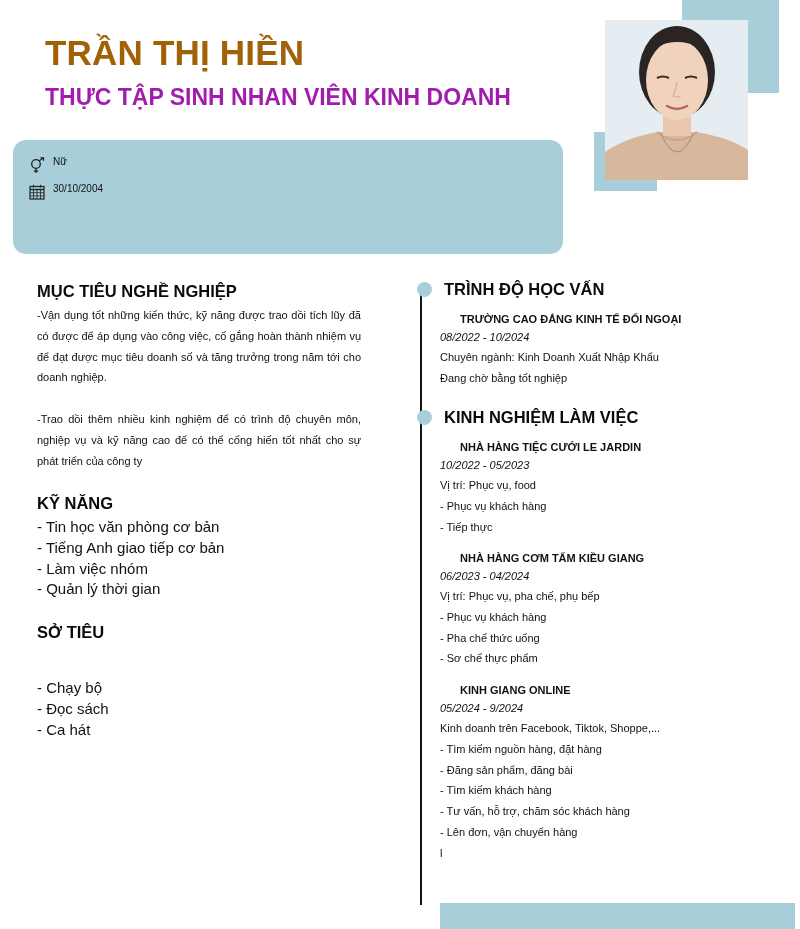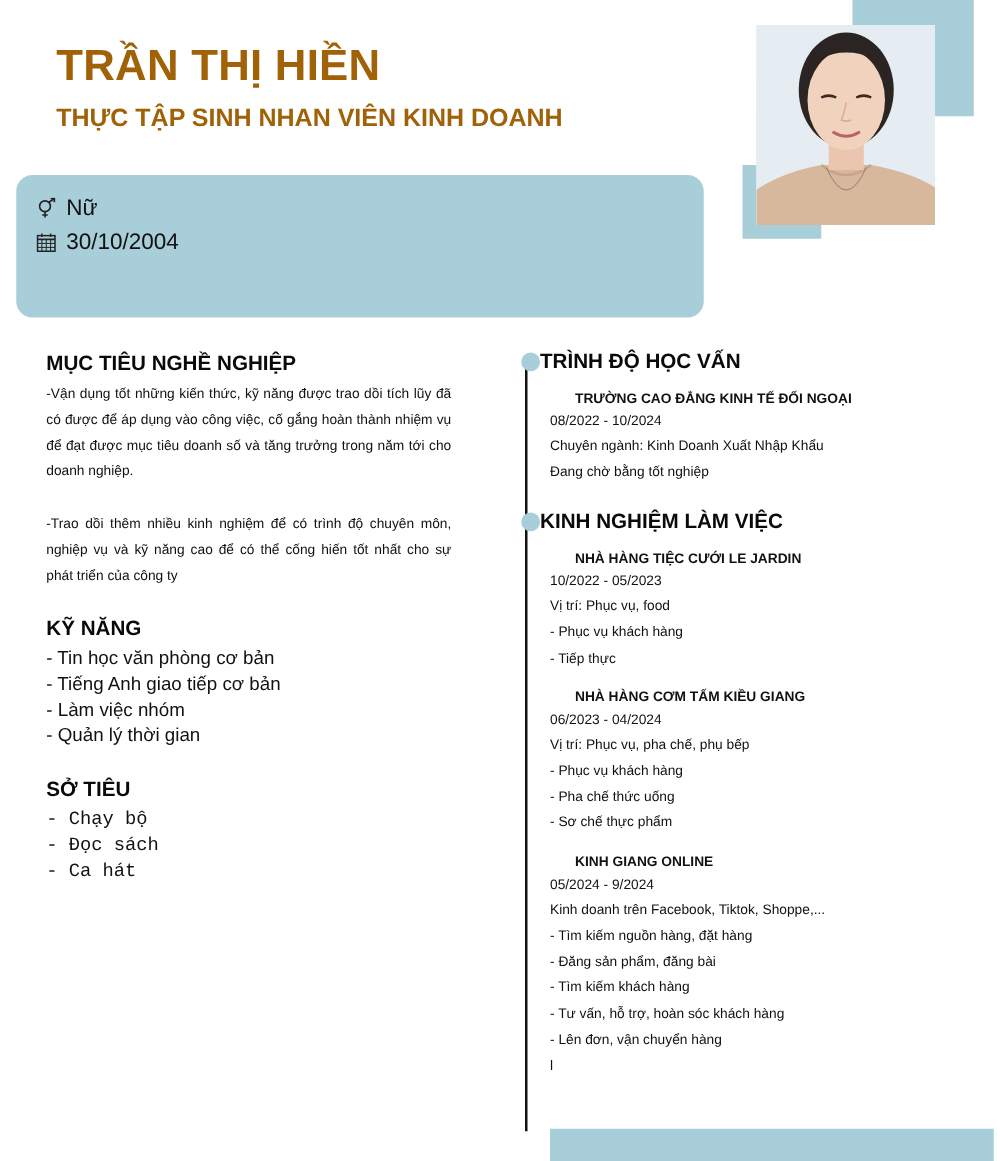--- a/index.html
+++ b/index.html
@@ -3,46 +3,46 @@
   <meta charset="utf-8">
   <style>
     * { margin: 0; padding: 0; box-sizing: border-box; }
     html, body { width: 800px; height: 929px; background: #ffffff; overflow: hidden; }
     body { position: relative; font-family: "Liberation Sans", "DejaVu Sans", sans-serif; color: #111; }
 
     .accent { background: #a8ced9; }
 
     
     .name { position: absolute; left: 45px; top: 33px; font-size: 35px; font-weight: 700; letter-spacing: 0.2px; color: #a16207; }
-    .job-title { position: absolute; left: 45px; top: 84px; font-size: 20px; font-weight: 700; color: #a16207; }
+    .job-title { position: absolute; left: 45px; top: 84px; font-size: 23px; font-weight: 700; color: #a21caf; }
 
     
     .photo-deco-top { position: absolute; left: 682px; top: 0; width: 97px; height: 93px; }
     .photo-deco-bottom { position: absolute; left: 594px; top: 132px; width: 63px; height: 59px; }
     .photo { position: absolute; left: 605px; top: 20px; width: 143px; height: 160px; overflow: hidden;
              background: linear-gradient(180deg, #e9f0f4 0%, #e4ecf1 60%, #e8eef2 100%); }
     .photo svg { display: block; }
 
     
     .info-card { position: absolute; left: 13px; top: 140px; width: 550px; height: 114px; border-radius: 13px; }
-    .info-row { position: absolute; left: 15px; display: flex; align-items: center; font-size: 18px; color: #111; }
+    .info-row { position: absolute; left: 15px; display: flex; font-size: 10px; color: #111; }
     .info-row .ico { width: 18px; height: 18px; margin-right: 7px; display: inline-flex; align-items: center; justify-content: center; }
 
     
     .section-title { position: absolute; font-size: 16.5px; font-weight: 700; color: #0a0a0a; }
     .para { position: absolute; left: 37px; width: 324px; font-size: 11px; line-height: 20.8px; text-align: justify; color: #111; }
     .list { position: absolute; left: 37px; font-size: 15px; line-height: 20.8px; color: #111; list-style: none; }
 
     
     .timeline-line { position: absolute; left: 420px; top: 290px; width: 1.6px; height: 615px; background: #111; }
     .dot { position: absolute; width: 15px; height: 15px; border-radius: 50%; }
-    .r-title { position: absolute; left: 432px; font-size: 16.5px; font-weight: 700; color: #0a0a0a; }
+    .r-title { position: absolute; left: 444px; font-size: 16.5px; font-weight: 700; color: #0a0a0a; }
     .entry { position: absolute; left: 440px; width: 340px; font-size: 11px; line-height: 20.8px; color: #111; }
     .entry .org { font-weight: 700; font-size: 11px; line-height: 17px; margin-left: 20px; }
-    .entry .period { line-height: 19px; }
+    .entry .period { font-style: italic; line-height: 19px; }
     .entry ul { list-style: none; }
 
     .contact-email { position: absolute; left: 676px; top: 888px; font-family: "Liberation Mono", "DejaVu Sans Mono", monospace; font-size: 10.5px; color: #777; white-space: pre; margin-top: 40px; }
     .footer-bar { position: absolute; left: 440px; top: 903px; width: 355px; height: 26px; }
   </style>
 </head>
 <body>
 
 <div class="name">TRẦN THỊ HIỀN</div>
 <div class="job-title">THỰC TẬP SINH NHAN VIÊN KINH DOANH</div>
@@ -111,21 +111,21 @@
 
 <div class="section-title" style="left:37px; top:494px;">KỸ NĂNG</div>
 <ul class="list" style="top:517px;">
   <li>- Tin học văn phòng cơ bản</li>
   <li>- Tiếng Anh giao tiếp cơ bản</li>
   <li>- Làm việc nhóm</li>
   <li>- Quản lý thời gian</li>
 </ul>
 
 <div class="section-title" style="left:37px; top:623px;">SỞ TIÊU</div>
-<ul class="list" style="top:646px;font-family:Liberation Mono, monospace;">
+<ul class="list" style="top:678px;">
   <li>- Chạy bộ</li>
   <li>- Đọc sách</li>
   <li>- Ca hát</li>
 </ul>
 
 <div class="timeline-line"></div>
 
 <div class="dot accent" style="left:417px; top:282px;"></div>
 <div class="r-title" style="top:280px;">TRÌNH ĐỘ HỌC VẤN</div>
 <div class="entry" style="top:311px;">
@@ -162,20 +162,20 @@
 </div>
 
 <div class="entry" style="top:682px;">
   <div class="org">KINH GIANG ONLINE</div>
   <div class="period">05/2024 - 9/2024</div>
   <ul>
     <li>Kinh doanh trên Facebook, Tiktok, Shoppe,...</li>
     <li>- Tìm kiếm nguồn hàng, đặt hàng</li>
     <li>- Đăng sản phẩm, đăng bài</li>
     <li>- Tìm kiếm khách hàng</li>
-    <li>- Tư vấn, hỗ trợ, hoàn sóc khách hàng</li>
+    <li>- Tư vấn, hỗ trợ, chăm sóc khách hàng</li>
     <li>- Lên đơn, vận chuyển hàng</li>
     <li>l</li>
   </ul>
 </div>
 
 <div class="contact-email">@        ..com</div>
 <div class="footer-bar accent"></div>
 
 </body></html>

